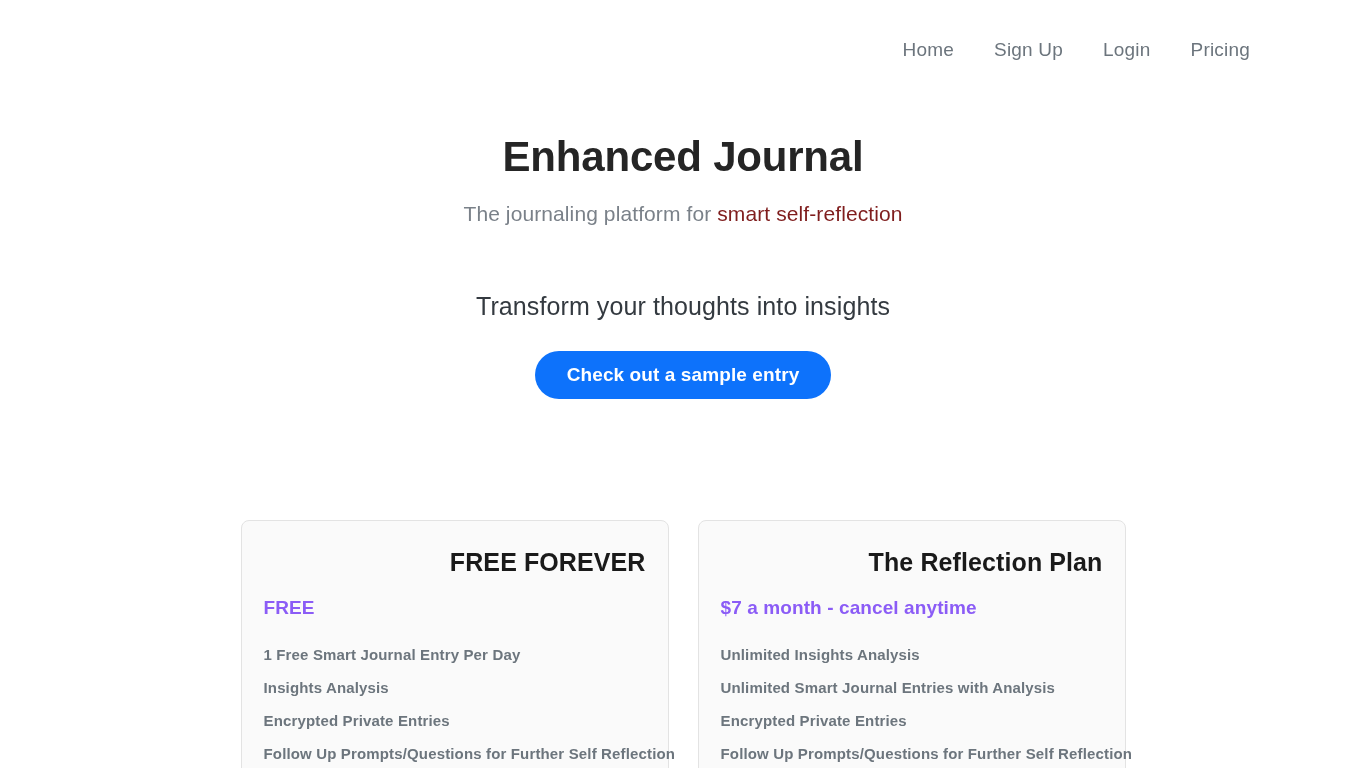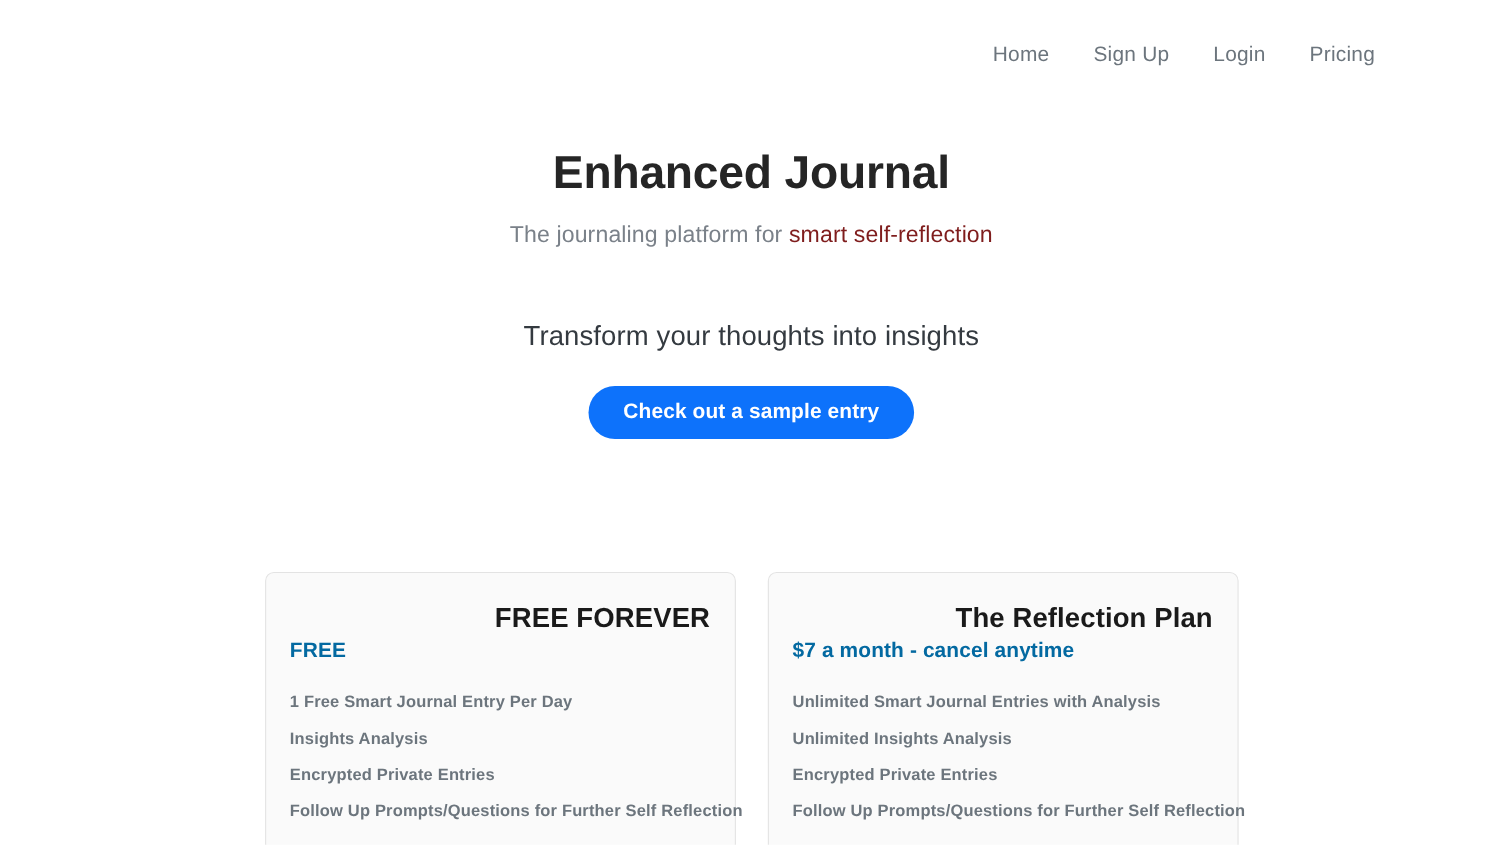--- a/index.html
+++ b/index.html
@@ -131,24 +131,24 @@
   .plan-name {
     font-size: 25px;
     font-weight: 700;
     color: #1a1a1a;
     letter-spacing: 0.1px;
     line-height: 1.2;
     text-align: right;
   }
 
   .plan-price {
-    margin-top: 4px;
+    margin-top: 20px;
     font-size: 19px;
     font-weight: 700;
-    color: #0369a1;
+    color: #8b5cf6;
     letter-spacing: 0.1px;
   }
 
   .feature-list {
     list-style: none;
     margin-top: 28px;
   }
 
   .feature-item {
     font-size: 15px;
@@ -194,20 +194,20 @@
       <li class="feature-item">Insights Analysis</li>
       <li class="feature-item">Encrypted Private Entries</li>
       <li class="feature-item">Follow Up Prompts/Questions for Further Self Reflection</li>
     </ul>
   </div>
 
   <div class="plan-card">
     <h2 class="plan-name">The Reflection Plan</h2>
     <div class="plan-price">$7 a month - cancel anytime</div>
     <ul class="feature-list">
+      <li class="feature-item">Unlimited Insights Analysis</li>
       <li class="feature-item">Unlimited Smart Journal Entries with Analysis</li>
-      <li class="feature-item">Unlimited Insights Analysis</li>
       <li class="feature-item">Encrypted Private Entries</li>
       <li class="feature-item">Follow Up Prompts/Questions for Further Self Reflection</li>
     </ul>
   </div>
 
 </section>
 
 </body></html>

